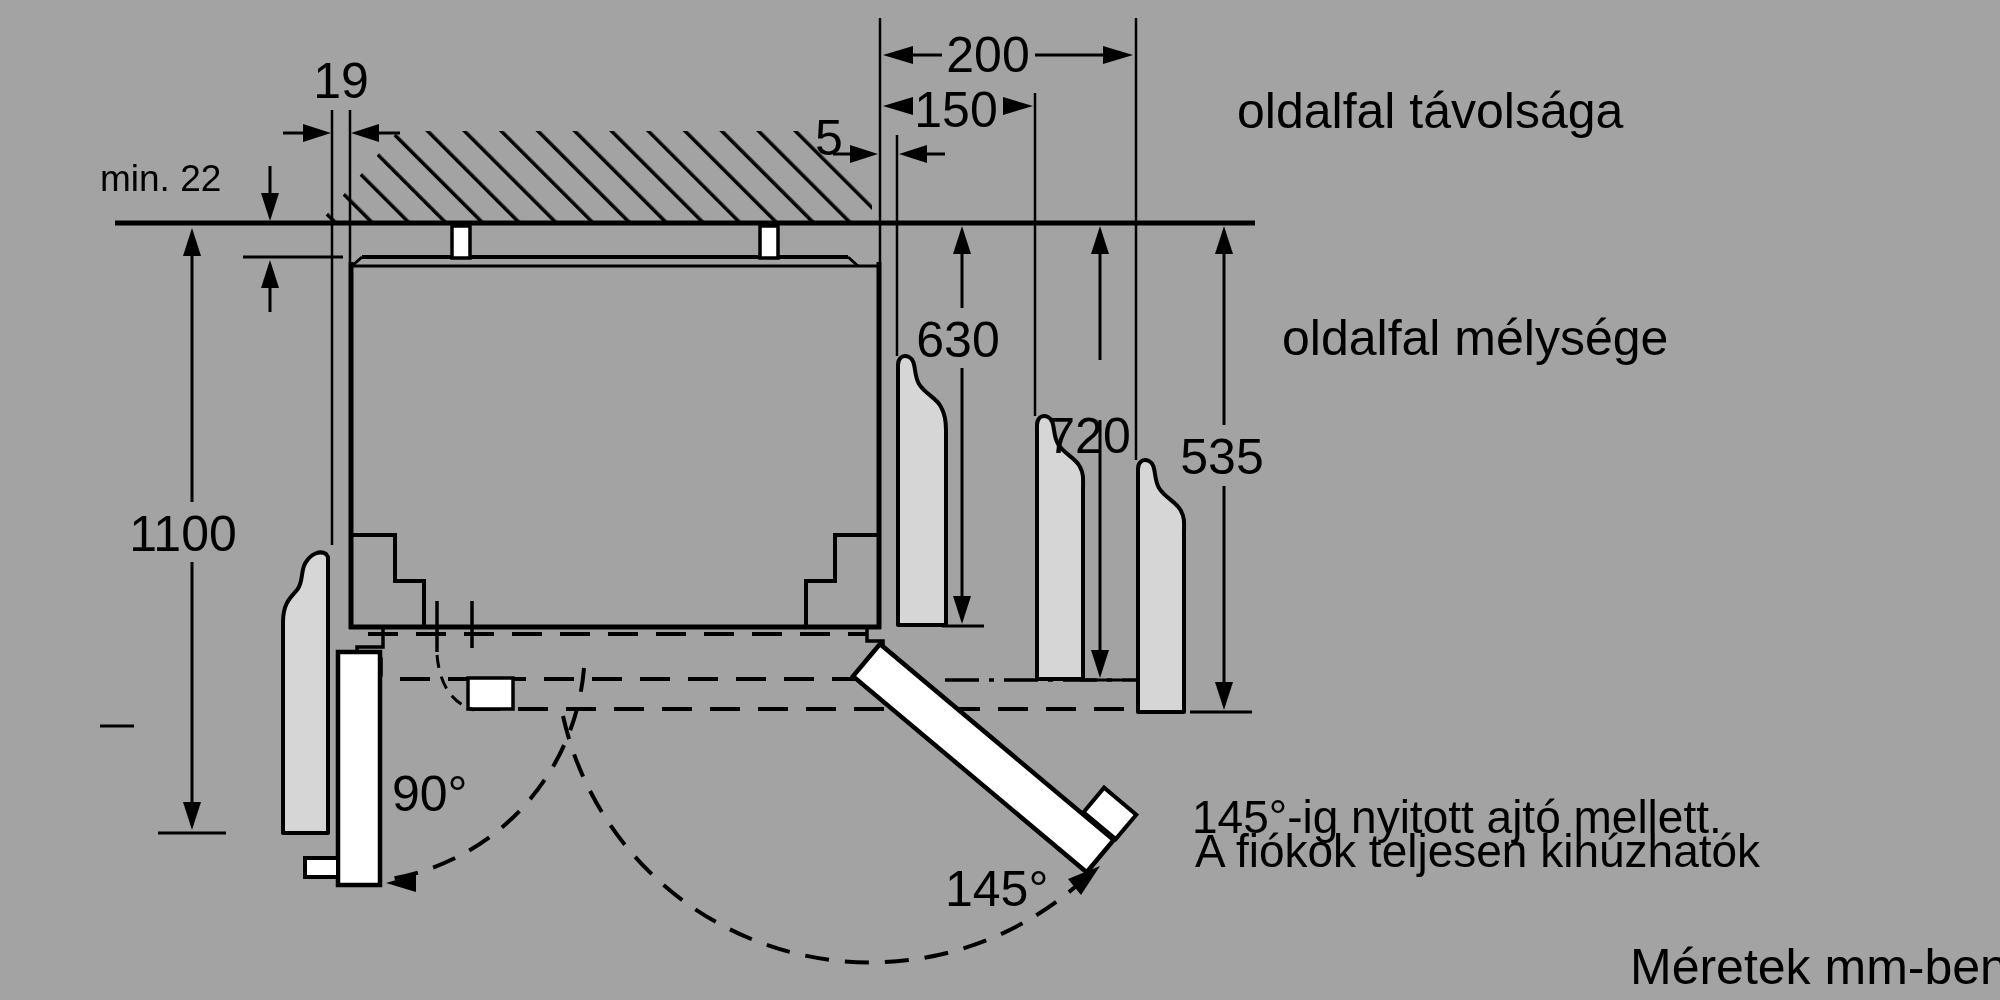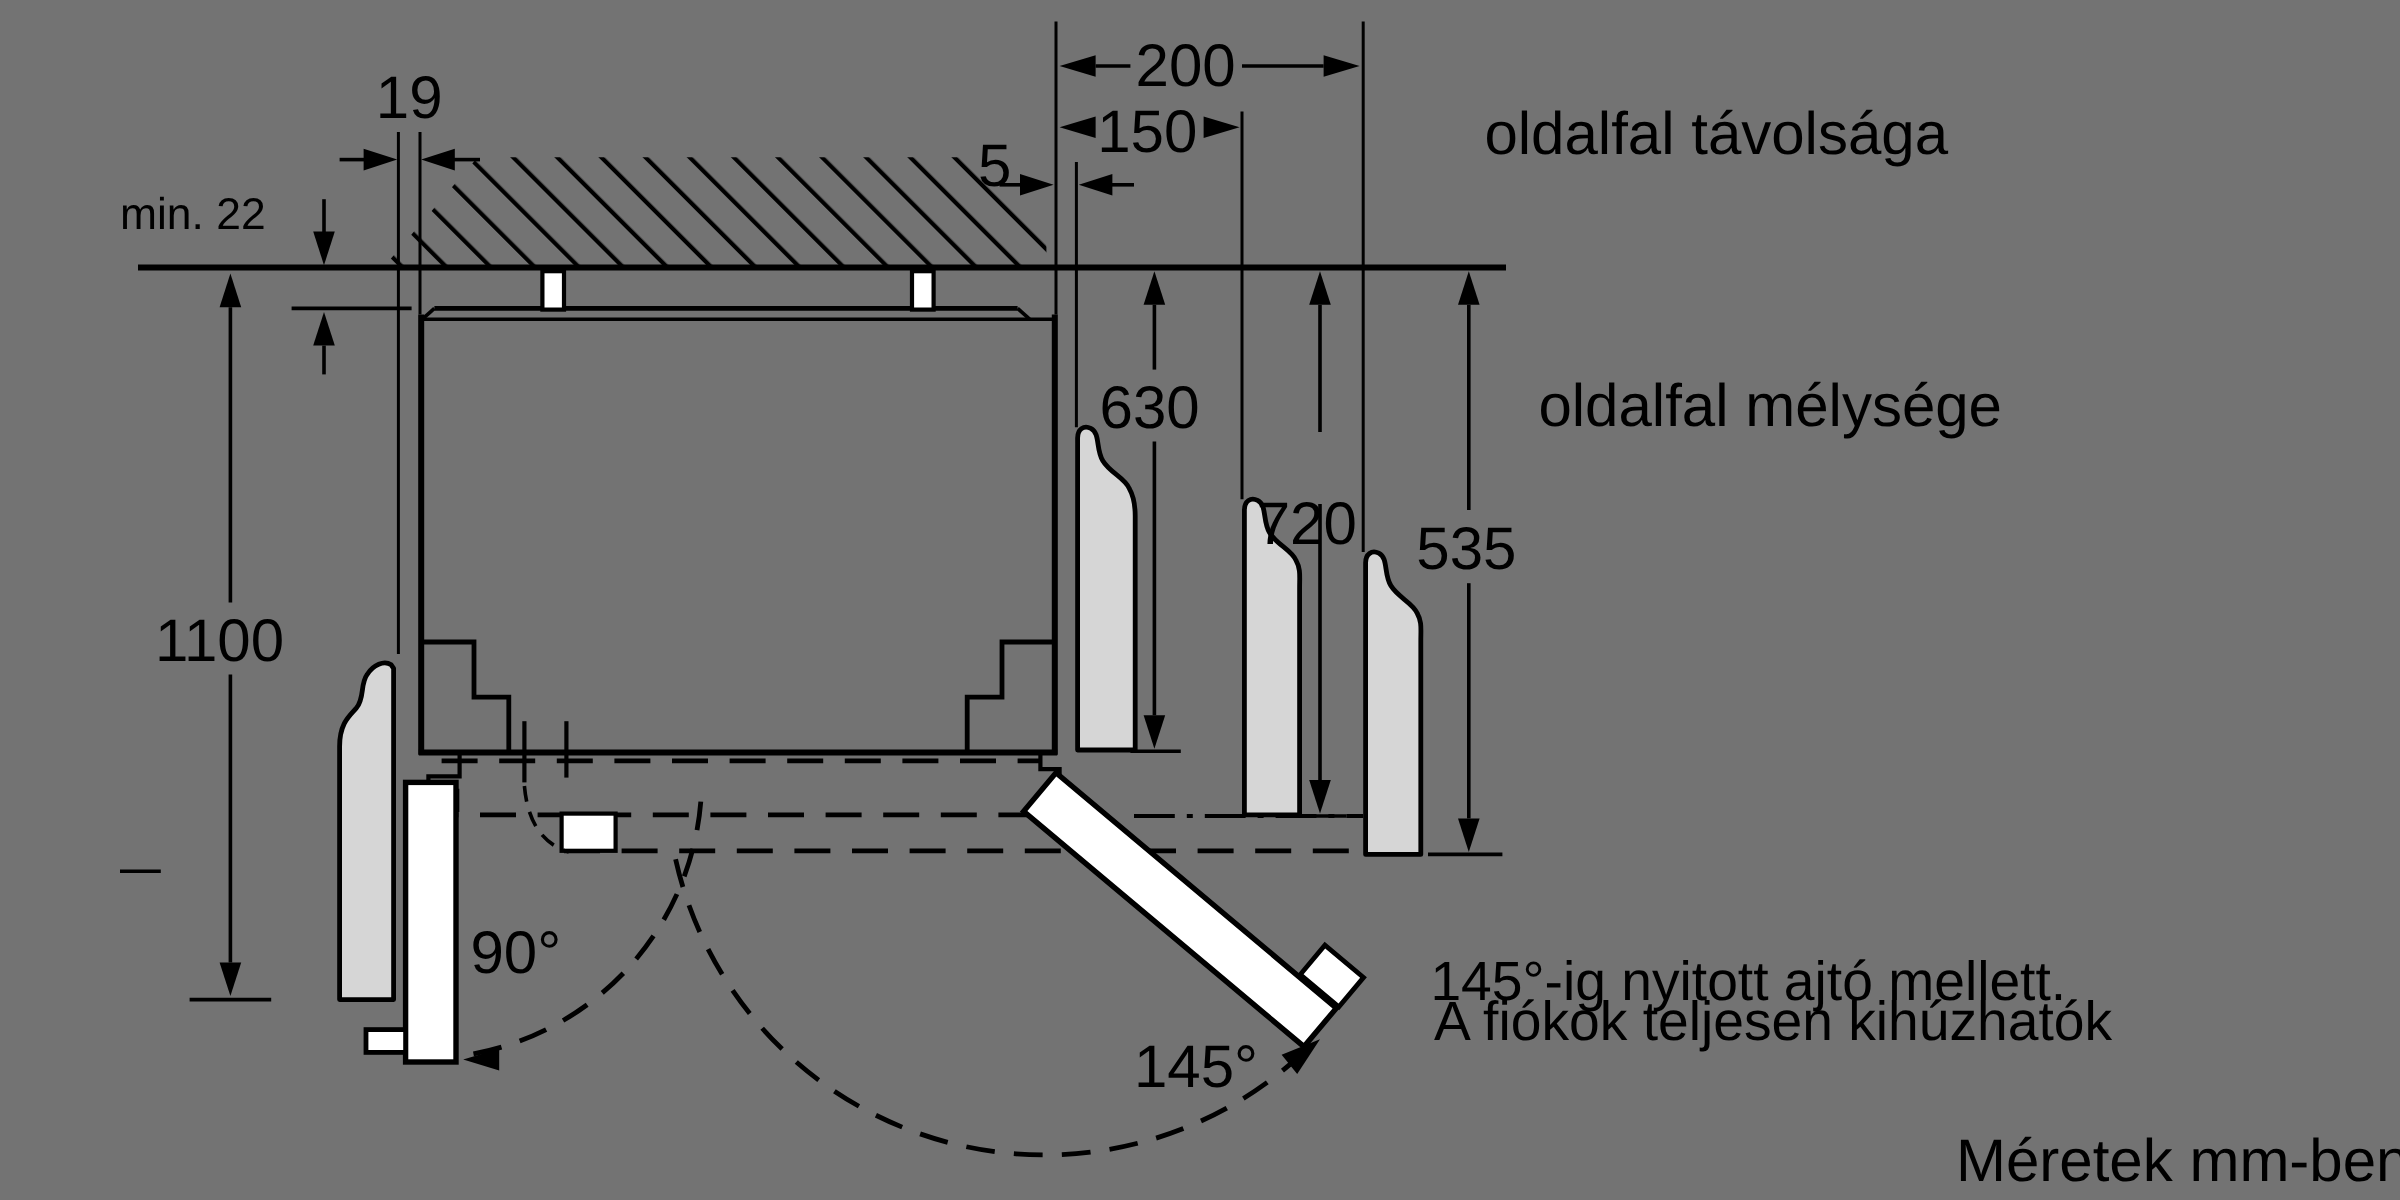--- a/index.html
+++ b/index.html
@@ -1,16 +1,16 @@
 <!DOCTYPE html>
 <html><head>
 <meta charset="utf-8">
 <style>
   html,body{margin:0;padding:0;background:#fff;}
-  #stage{position:relative;width:2000px;height:1000px;background:#737373;overflow:hidden;
+  #stage{position:relative;width:2000px;height:1000px;background:#a3a3a3;overflow:hidden;
          font-family:"Liberation Sans",sans-serif;color:#000;}
   #drawing{position:absolute;left:0;top:0;}
   .lbl{position:absolute;white-space:nowrap;line-height:1;color:#000;
        font-family:"Liberation Sans",sans-serif;}
   .num{font-size:50px;}
   .txt{font-size:50px;}
   .note{font-size:46px;}
   .ctr{transform:translateX(-50%);}
   .l-19{left:341px;top:56px;}
   .l-min22{left:100px;top:160px;font-size:37px;}

